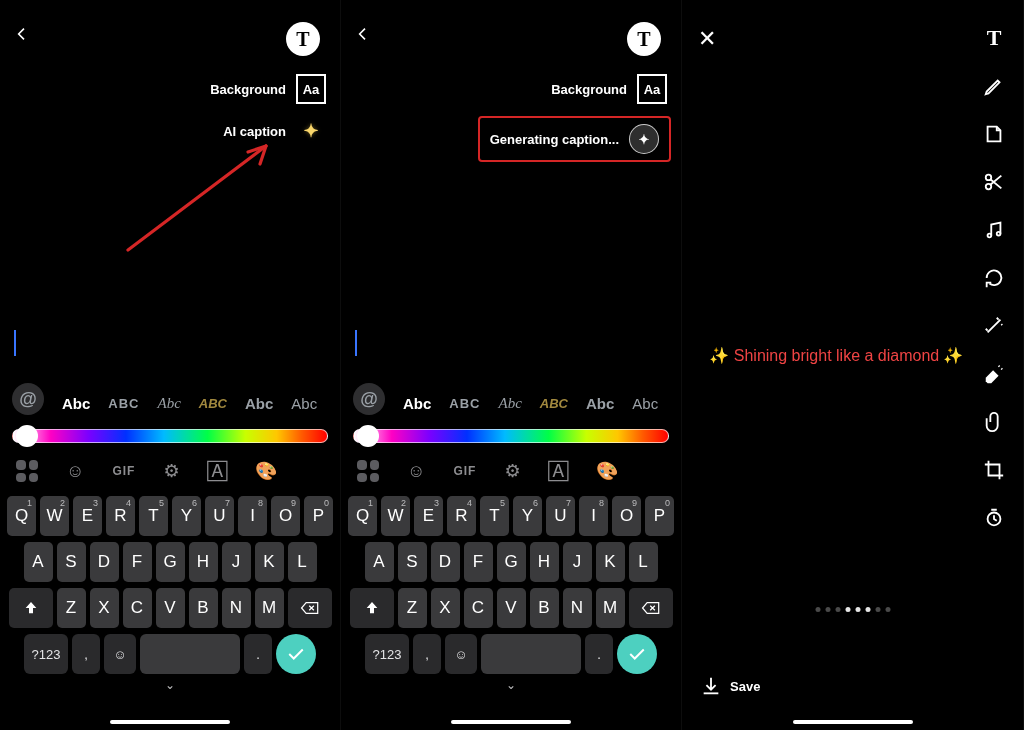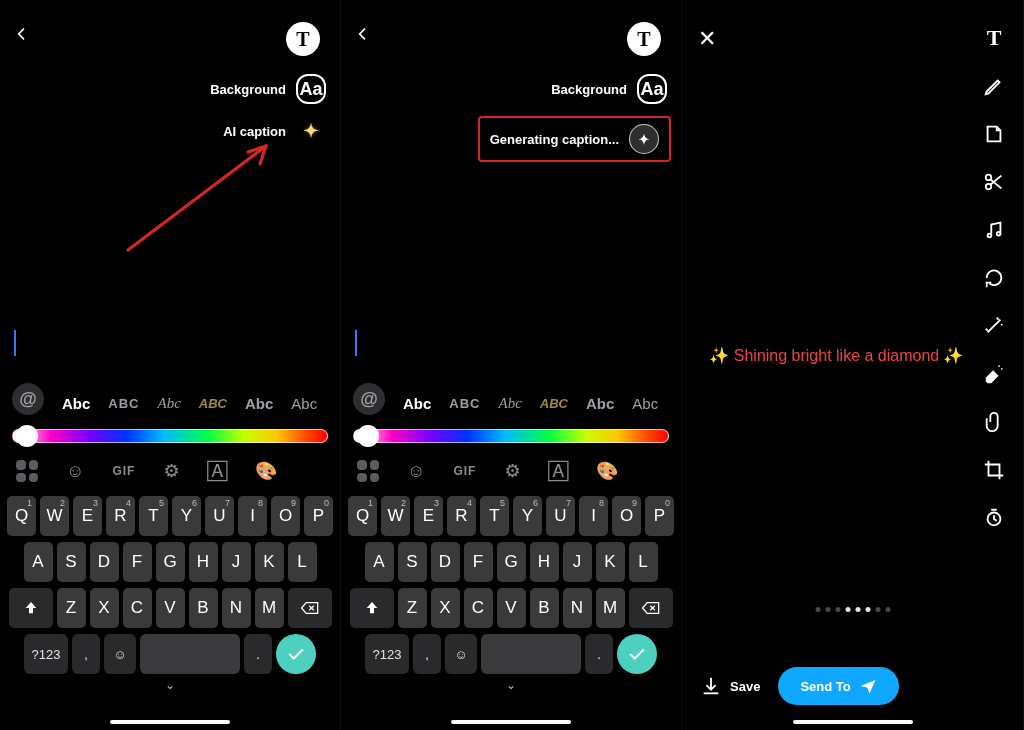--- a/index.html
+++ b/index.html
@@ -6,21 +6,21 @@
   body { background:#000; width:1024px; height:730px; overflow:hidden; display:flex; }
   .panel { position:relative; height:730px; background:#000; overflow:hidden; border-right:1px solid rgba(255,255,255,.05);}
   .p1,.p2 { width:341px; }
   .p3 { width:342px; }
   .back { position:absolute; left:14px; top:26px; width:16px; height:16px; }
   .back svg { width:16px; height:16px; stroke:#fff; stroke-width:2.4; fill:none; }
   .t-circle { position:absolute; right:20px; top:22px; width:34px; height:34px; background:#fff; border-radius:50%; display:flex; align-items:center; justify-content:center; color:#000; font-weight:800; font-size:20px; font-family:Georgia,serif;}
   .row-right { position:absolute; right:14px; display:flex; align-items:center; gap:10px; color:#fff; font-size:13px; font-weight:600;}
   .bg-row { top:74px; }
   .ai-row { top:116px; }
-  .aa-box { width:30px; height:30px; border:2px solid #fff; border-radius:12px; display:flex; align-items:center; justify-content:center; font-size:18px; font-weight:700;}
+  .aa-box { width:30px; height:30px; border:2px solid #fff; border-radius:0; display:flex; align-items:center; justify-content:center; font-size:13px; font-weight:700;}
   .sparkle-btn { width:30px; height:30px; border-radius:50%; display:flex; align-items:center; justify-content:center;}
   .gen-box { border:2px solid #d52626; border-radius:4px; padding:6px 10px; display:flex; align-items:center; gap:10px;}
   .gen-box .sparkle-btn { background:rgba(255,255,255,.18); border:1.5px solid rgba(255,255,255,.75); }
   .gold-sparkle { color:#f9d66b; font-size:18px; text-shadow:0 0 4px rgba(255,214,90,.4);}
   .arrow { position:absolute; left:118px; top:140px; width:170px; height:120px; pointer-events:none;}
   .arrow svg { width:100%; height:100%; }
   .arrow svg line, .arrow svg path { stroke:#d52626; stroke-width:3.2; fill:none; stroke-linecap:round;}
   .cursor-line { position:absolute; left:14px; top:330px; width:2px; height:26px; background:#3975ff; }
   .font-chips { position:absolute; left:0; right:0; top:378px; height:42px; display:flex; align-items:center; gap:18px; padding:0 12px; overflow:hidden;}
   .at-chip { width:32px; height:32px; border-radius:50%; background:#2e2e30; color:#9aa0a6; display:flex; align-items:center; justify-content:center; font-size:18px; font-weight:700;}
@@ -371,21 +371,15 @@
       <span></span>
   </div>
   <div class="bottom-bar">
     <div class="pill save">
       <svg class="dicon" viewBox="0 0 24 24" style="stroke:#fff;fill:none;stroke-width:2">
           <path d="M12 3v12M7 11l5 5 5-5"></path>
           <path d="M4 20h16"></path>
         </svg>
       <span>Save</span>
     </div>
-    <div class="pill sendto">
-      <span>Send To</span>
-      <svg viewBox="0 0 24 20">
-          <path d="M2 10l20-8-8 18-3-8-9-2z"></path>
-        </svg>
-    </div>
   </div>
   <div class="homebar"></div>
 </div>
 
 </body></html>

